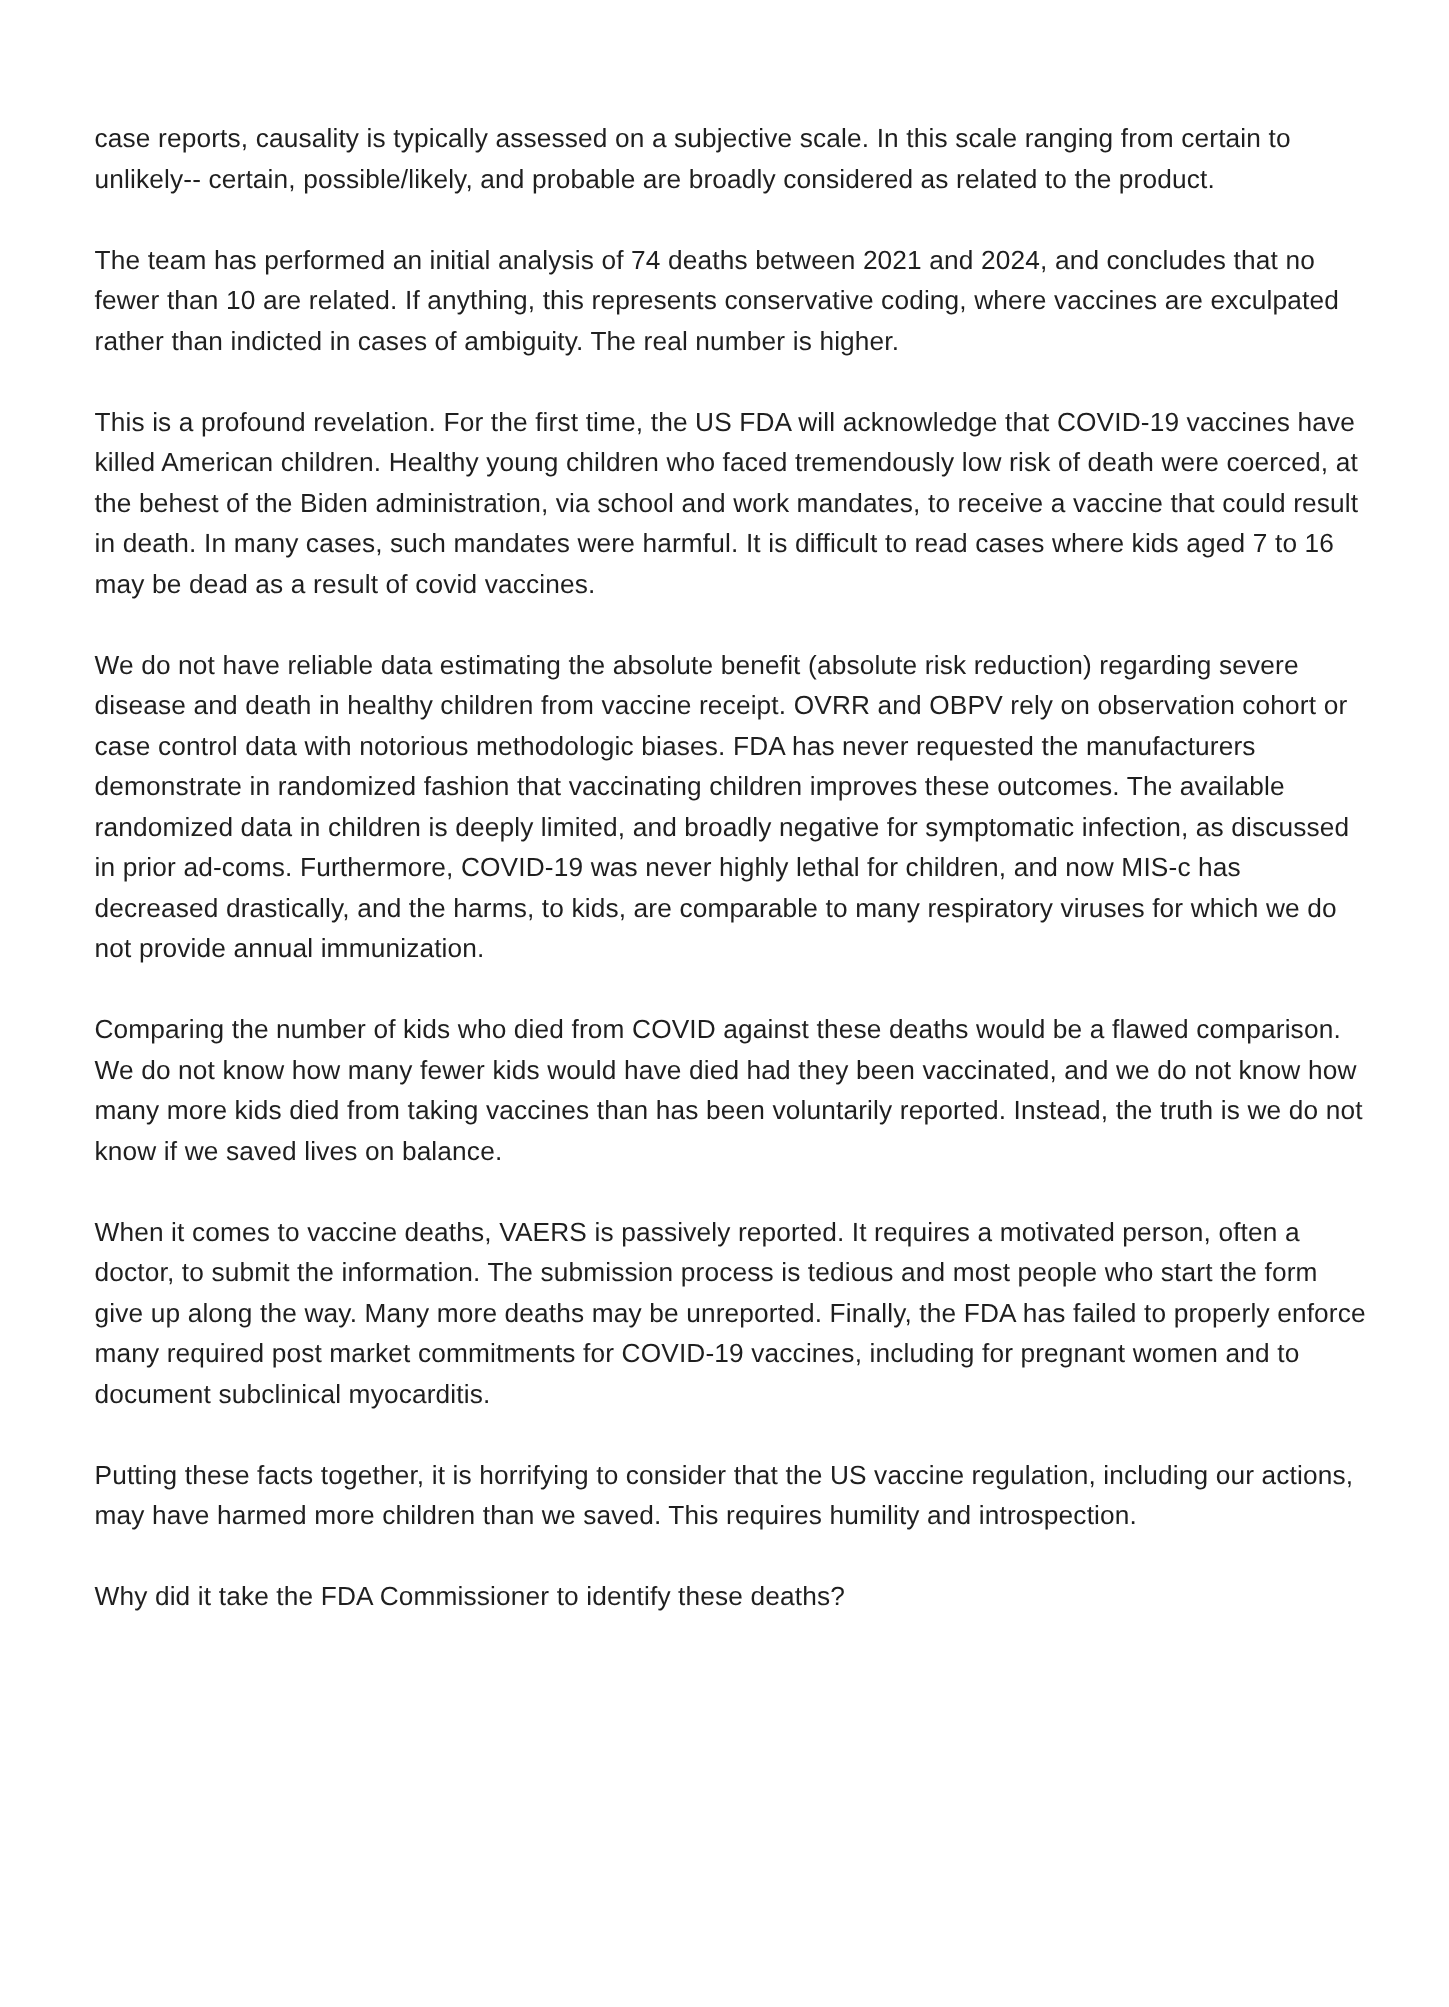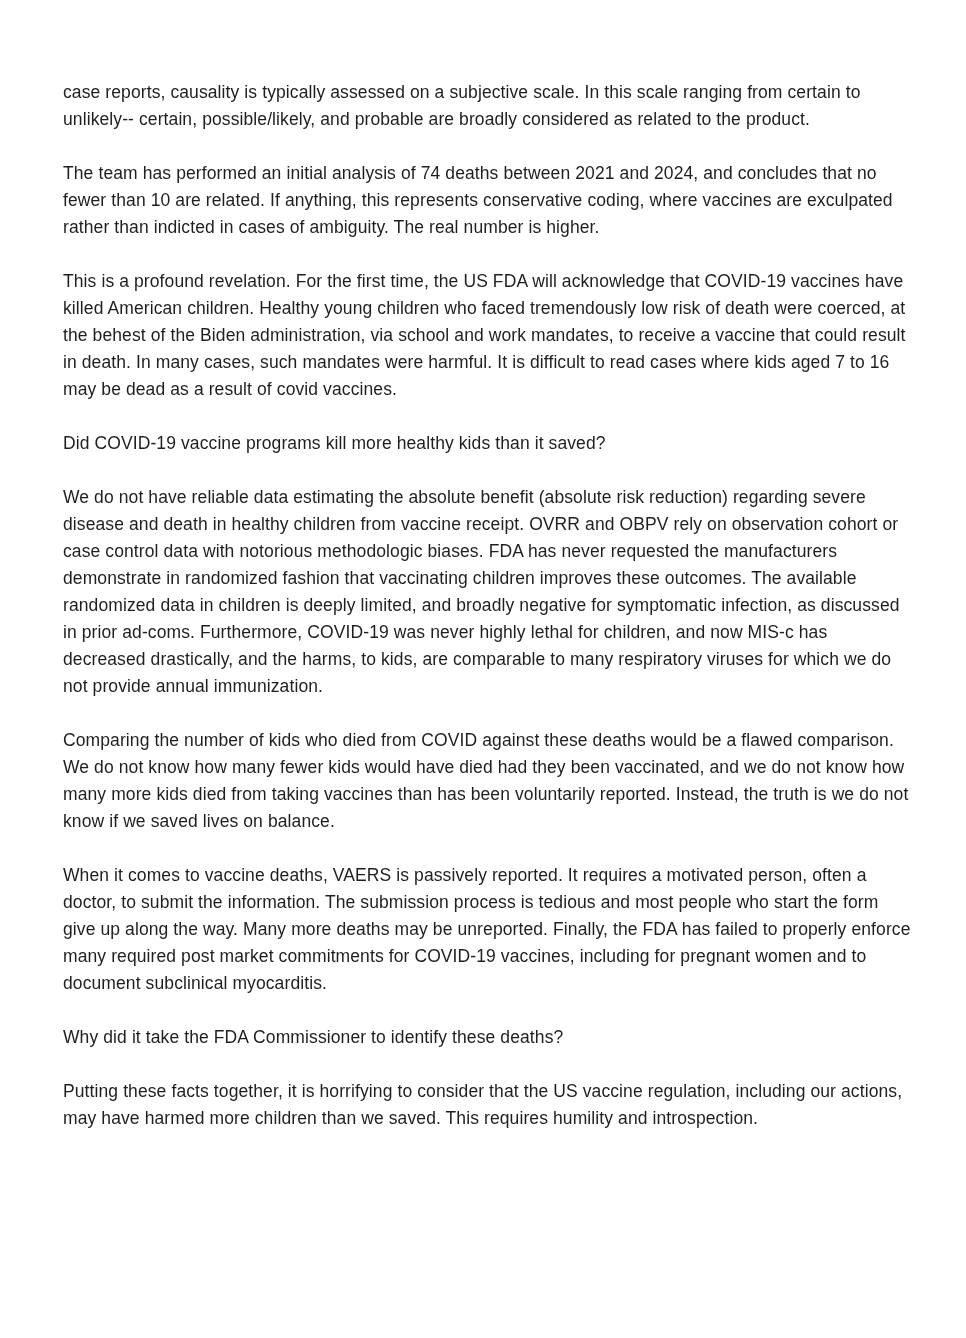--- a/index.html
+++ b/index.html
@@ -31,19 +31,18 @@
     text-align: left;
   }
 </style>
 </head>
 <body>
 
 <main class="page">
   <p>case reports, causality is typically assessed on a subjective scale. In this scale ranging from certain to unlikely-- certain, possible/likely, and probable are broadly considered as related to the product.</p>
   <p>The team has performed an initial analysis of 74 deaths between 2021 and 2024, and concludes that no fewer than 10 are related. If anything, this represents conservative coding, where vaccines are exculpated rather than indicted in cases of ambiguity. The real number is higher.</p>
   <p>This is a profound revelation. For the first time, the US FDA will acknowledge that COVID-19 vaccines have killed American children. Healthy young children who faced tremendously low risk of death were coerced, at the behest of the Biden administration, via school and work mandates, to receive a vaccine that could result in death. In many cases, such mandates were harmful. It is difficult to read cases where kids aged 7 to 16 may be dead as a result of covid vaccines.</p>
-  <p>Did COVID-19 vaccine programs kill more healthy kids than it saved?</p>
   <p>We do not have reliable data estimating the absolute benefit (absolute risk reduction) regarding severe disease and death in healthy children from vaccine receipt. OVRR and OBPV rely on observation cohort or case control data with notorious methodologic biases. FDA has never requested the manufacturers demonstrate in randomized fashion that vaccinating children improves these outcomes. The available randomized data in children is deeply limited, and broadly negative for symptomatic infection, as discussed in prior ad-coms. Furthermore, COVID-19 was never highly lethal for children, and now MIS-c has decreased drastically, and the harms, to kids, are comparable to many respiratory viruses for which we do not provide annual immunization.</p>
   <p>Comparing the number of kids who died from COVID against these deaths would be a flawed comparison. We do not know how many fewer kids would have died had they been vaccinated, and we do not know how many more kids died from taking vaccines than has been voluntarily reported. Instead, the truth is we do not know if we saved lives on balance.</p>
   <p>When it comes to vaccine deaths, VAERS is passively reported. It requires a motivated person, often a doctor, to submit the information. The submission process is tedious and most people who start the form give up along the way. Many more deaths may be unreported. Finally, the FDA has failed to properly enforce many required post market commitments for COVID-19 vaccines, including for pregnant women and to document subclinical myocarditis.</p>
+  <p>Putting these facts together, it is horrifying to consider that the US vaccine regulation, including our actions, may have harmed more children than we saved. This requires humility and introspection.</p>
   <p>Why did it take the FDA Commissioner to identify these deaths?</p>
-  <p>Putting these facts together, it is horrifying to consider that the US vaccine regulation, including our actions, may have harmed more children than we saved. This requires humility and introspection.</p>
 </main>
 
 </body></html>

